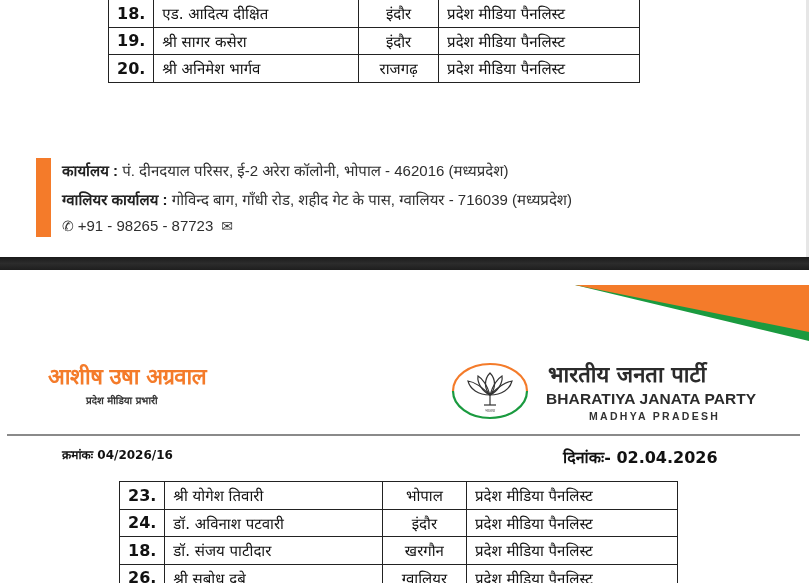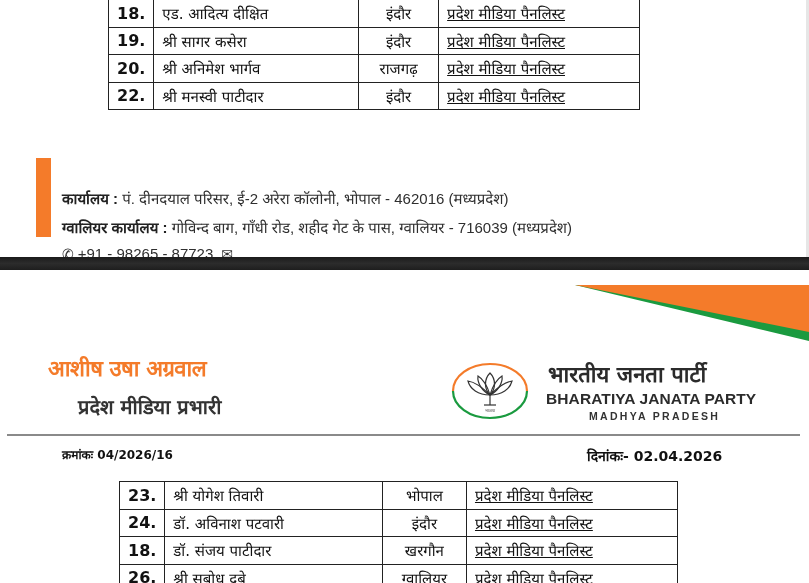--- a/index.html
+++ b/index.html
@@ -19,48 +19,48 @@
   table.panel td {
     border: 1px solid #222;
     height: 27.5px;
     padding: 0 8px;
     white-space: nowrap;
     vertical-align: middle;
   }
   td.num { font-weight: bold; font-size: 16px; text-align: left; width: 44px; padding-left: 8px; }
   td.name { width: 221px; }
   td.city { width: 85px; text-align: center; padding: 0 4px; }
-  td.role { width: 214px; text-decoration: underline; }
+  td.role { width: 214px; }
 
   
   .footer-bar { left: 36px; top: 158px; width: 15px; height: 79px; background: #f47b2a; }
-  .footer-line { left: 62px; font-family: "Liberation Sans", sans-serif; font-size: 15px; color: #2f2f2f; white-space: nowrap; margin-top: 28px; }
+  .footer-line { left: 62px; font-family: "Liberation Sans", sans-serif; font-size: 15px; color: #2f2f2f; white-space: nowrap; }
   .footer-line b { font-weight: bold; color: #222; }
   .footer-contact { display: flex; align-items: center; gap: 4px; }
   .phone-icon, .mail-icon { display: inline-block; font-size: 14px; color: #333; }
 
   
   .page-gap { left: 0; top: 257px; width: 809px; height: 13px; background: linear-gradient(#1b1b1b, #2c2c2c, #1e1e1e); }
   .right-edge { left: 806px; top: 0; width: 3px; height: 257px; background: #e6e6e6; }
 
   
   .corner { left: 575px; top: 285px; width: 234px; height: 56px; }
 
-  .name-title { left: 48px; top: 352px; font-family: "DejaVu Sans", sans-serif; font-weight: bold; font-size: 22px; color: #f47b2a; letter-spacing: -0.5px; white-space: nowrap; }
-  .name-sub { left: 78px; top: 393px; font-family: "DejaVu Sans", sans-serif; font-weight: bold; font-size: 20px; color: #333; white-space: nowrap; }
+  .name-title { left: 48px; top: 360px; font-family: "DejaVu Sans", sans-serif; font-weight: bold; font-size: 22px; color: #f47b2a; letter-spacing: -0.5px; white-space: nowrap; }
+  .name-sub { left: 86px; top: 393px; font-family: "DejaVu Sans", sans-serif; font-weight: bold; font-size: 10px; color: #333; white-space: nowrap; }
 
   .bjp-logo { left: 450px; top: 361px; width: 80px; height: 60px; }
   .bjp-hindi { left: 548px; top: 358px; font-family: "DejaVu Sans", sans-serif; font-weight: bold; font-size: 22px; color: #2b2b2b; white-space: nowrap; }
   .bjp-eng { left: 546px; top: 390px; font-family: "Liberation Sans", sans-serif; font-weight: bold; font-size: 15.5px; color: #2b2b2b; white-space: nowrap; letter-spacing: 0.1px; }
   .bjp-state { left: 589px; top: 410px; font-family: "Liberation Sans", sans-serif; font-weight: bold; font-size: 10.5px; color: #333; letter-spacing: 2.3px; white-space: nowrap; }
 
   .rule { left: 7px; top: 434px; width: 793px; height: 2px; background: #8a8a8a; }
 
   .ref { left: 62px; top: 446px; font-family: "DejaVu Sans", sans-serif; font-weight: bold; font-size: 12px; color: #111; white-space: nowrap; }
-  .date { left: 587px; top: 446px; font-family: "DejaVu Sans", sans-serif; font-weight: bold; font-size: 14px; color: #111; white-space: nowrap; }
+  .date { left: 563px; top: 446px; font-family: "DejaVu Sans", sans-serif; font-weight: bold; font-size: 16px; color: #111; white-space: nowrap; }
 </style>
 </head>
 <body>
 
 <div class="abs right-edge"></div>
 
 <table class="panel" style="left:108px; top:-1px; width:532px;">
   <tbody>
     <tr>
       <td class="num">18.</td>
@@ -71,26 +71,20 @@
     <tr>
       <td class="num">19.</td>
       <td class="name">श्री सागर कसेरा</td>
       <td class="city">इंदौर</td>
       <td class="role">प्रदेश मीडिया पैनलिस्ट</td>
     </tr>
     <tr>
       <td class="num">20.</td>
       <td class="name">श्री अनिमेश भार्गव</td>
       <td class="city">राजगढ़</td>
-      <td class="role">प्रदेश मीडिया पैनलिस्ट</td>
-    </tr>
-    <tr>
-      <td class="num">22.</td>
-      <td class="name">श्री मनस्वी पाटीदार</td>
-      <td class="city">इंदौर</td>
       <td class="role">प्रदेश मीडिया पैनलिस्ट</td>
     </tr>
   </tbody>
 </table>
 
 <div class="abs footer-bar"></div>
 <div class="abs footer-line" style="top:160px;">
   <b>कार्यालय :</b>
   <span>पं. दीनदयाल परिसर, ई-2 अरेरा कॉलोनी, भोपाल - 462016 (मध्यप्रदेश)</span>
 </div>

